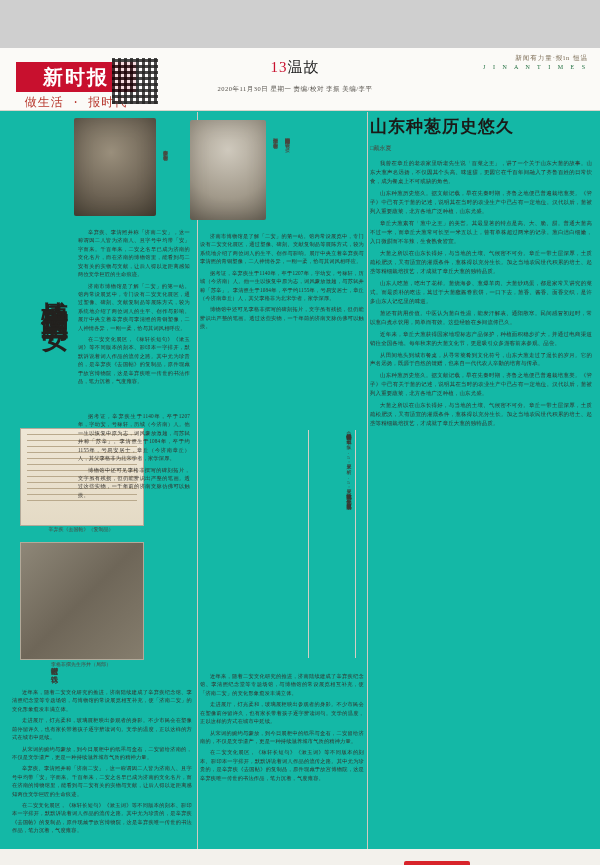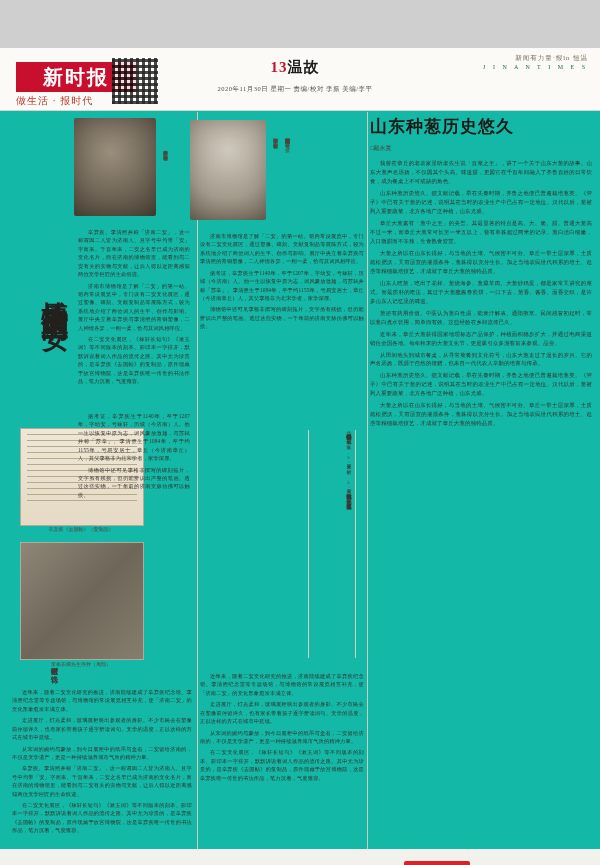--- a/index.html
+++ b/index.html
@@ -15,33 +15,33 @@
     background:#fbfaf7;border-bottom:1px solid #d9d5cc;
   }
   .logo-red{
     position:absolute;left:16px;top:14px;width:120px;height:30px;
     background:#c8102e;color:#fff;font-size:20px;font-weight:bold;
     letter-spacing:2px;text-align:center;line-height:30px;
     font-family:"DejaVu Sans", sans-serif;
   }
   .logo-sub{
     position:absolute;left:16px;top:46px;width:120px;height:10px;
-    color:#b8392f;font-size:10px;letter-spacing:1px;
+    color:#b8392f;font-size:12px;letter-spacing:1px;text-align:center;font-family:Liberation Mono, monospace;
   }
   .qr{
     position:absolute;left:112px;top:10px;width:46px;height:46px;
     background:
       repeating-linear-gradient(90deg,#2a2a2a 0 3px,#fff 3px 6px),
       repeating-linear-gradient(0deg,#2a2a2a 0 3px,#fff 3px 6px);
     background-blend-mode:multiply;opacity:.85;
   }
   .center-head{
     position:absolute;left:170px;top:10px;width:250px;text-align:center;
   }
-  .page-no{font-size:15px;font-weight:bold;color:#1c1c1c;letter-spacing:1px;}
+  .page-no{font-size:15px;font-weight:normal;color:#1c1c1c;letter-spacing:1px;}
   .page-no .pn{color:#c8102e;}
   .date-line{font-size:6.5px;color:#55514b;margin-top:8px;letter-spacing:.5px;}
   .right-head{
     position:absolute;right:12px;top:6px;width:160px;text-align:right;
   }
   .slogan{font-size:6.5px;color:#7a6a52;letter-spacing:1px;}
   .paper-name{
     font-size:26px;color:#1f6f3f;font-weight:bold;letter-spacing:2px;
     margin-top:2px;font-family:"DejaVu Serif", serif;
   }

